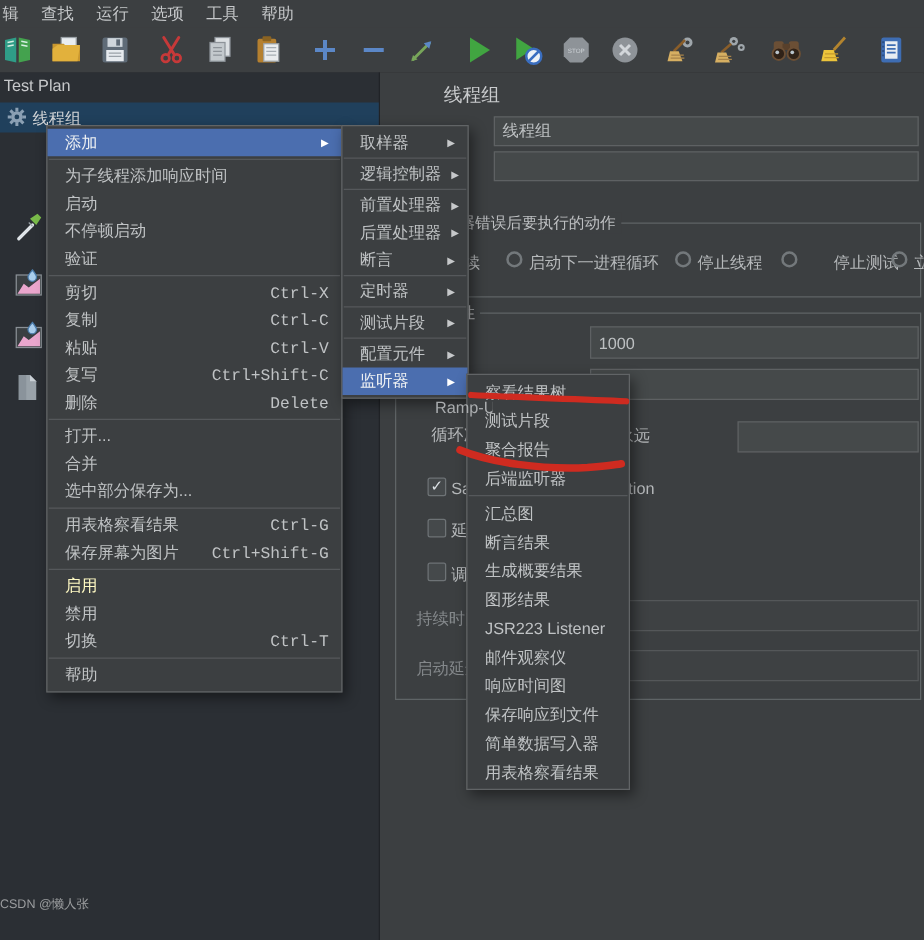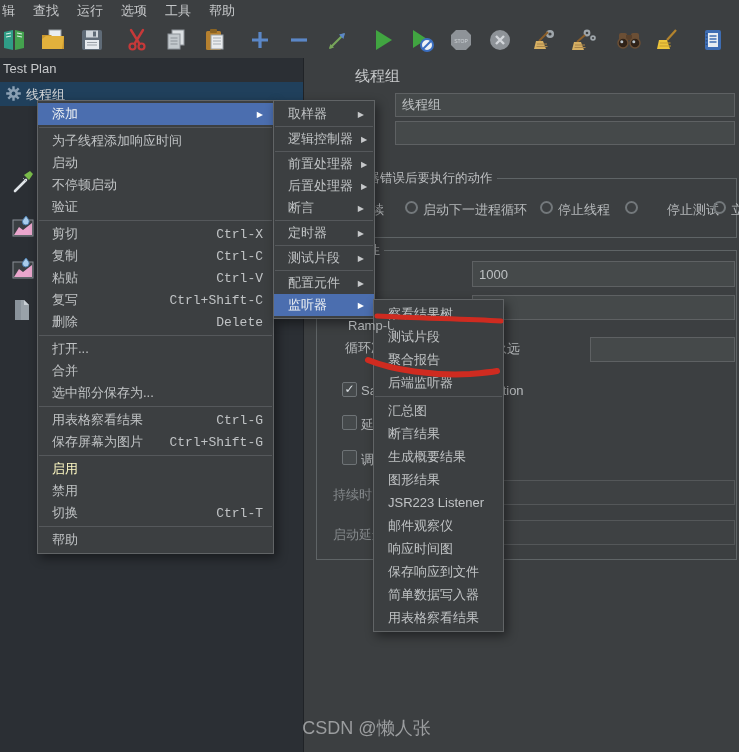--- a/index.html
+++ b/index.html
@@ -30,21 +30,21 @@
   .main-title{position:absolute;left:355px;top:67px;font-size:15px;color:#c9cbcd;}
   .lbl{position:absolute;font-size:13px;color:#b6b9bb;white-space:nowrap;}
   .lbl.dim{color:#84888b;}
   .field{position:absolute;background:#45494a;border:1px solid #5e6163;font-size:13px;color:#bdc0c2;display:flex;align-items:center;padding-left:6px;box-sizing:border-box;}
   .field.disabled{background:#3e4143;border-color:#545759;}
   .groupbox{position:absolute;border:1px solid #5f6466;}
   .legend{position:absolute;font-size:12.5px;color:#bdbfc1;background:#3c3f41;padding:0 4px;white-space:nowrap;}
   .radio{position:absolute;width:13px;height:13px;border:2px solid #73787b;border-radius:50%;box-sizing:border-box;background:transparent;}
   .radio.sel::after{content:"";position:absolute;left:2px;top:2px;width:5px;height:5px;border-radius:50%;background:#c7cacc;}
   .checkbox{position:absolute;width:15px;height:15px;background:#45494b;border:1px solid #6e7376;border-radius:2px;box-sizing:border-box;font-size:12px;line-height:13px;text-align:center;color:#dde2e6;}
-  .watermark{position:absolute;left:0;top:716px;width:733px;text-align:center;font-size:18px;color:#9b9d9f;}
+  .watermark{position:absolute;left:0;top:716px;width:733px;text-align:left;font-size:10px;color:#9b9d9f;}
   
   .menu{position:absolute;background:#3c3f41;border:1px solid #616466;box-shadow:3px 4px 10px rgba(0,0,0,.45);padding:2px 0;}
   #context-menu{left:37px;top:100px;width:235px;z-index:20;text-align:center;}
   #add-submenu{left:273px;top:100px;width:100px;z-index:21;}
   #listener-submenu{left:373px;top:299px;width:129px;z-index:22;}
   .menu-item{height:22px;display:flex;align-items:center;padding:0 10px 0 14px;font-size:13px;color:#c0c3c5;white-space:nowrap;box-sizing:border-box;}
   #listener-submenu .menu-item{height:23px;}
   .menu-item.hl{background:#4b6eaf;color:#eef1f3;}
   .menu-item.dis{color:#fef9c3;}
   .ms{margin-left:auto;padding-left:16px;font-family:Liberation Mono, monospace;}

